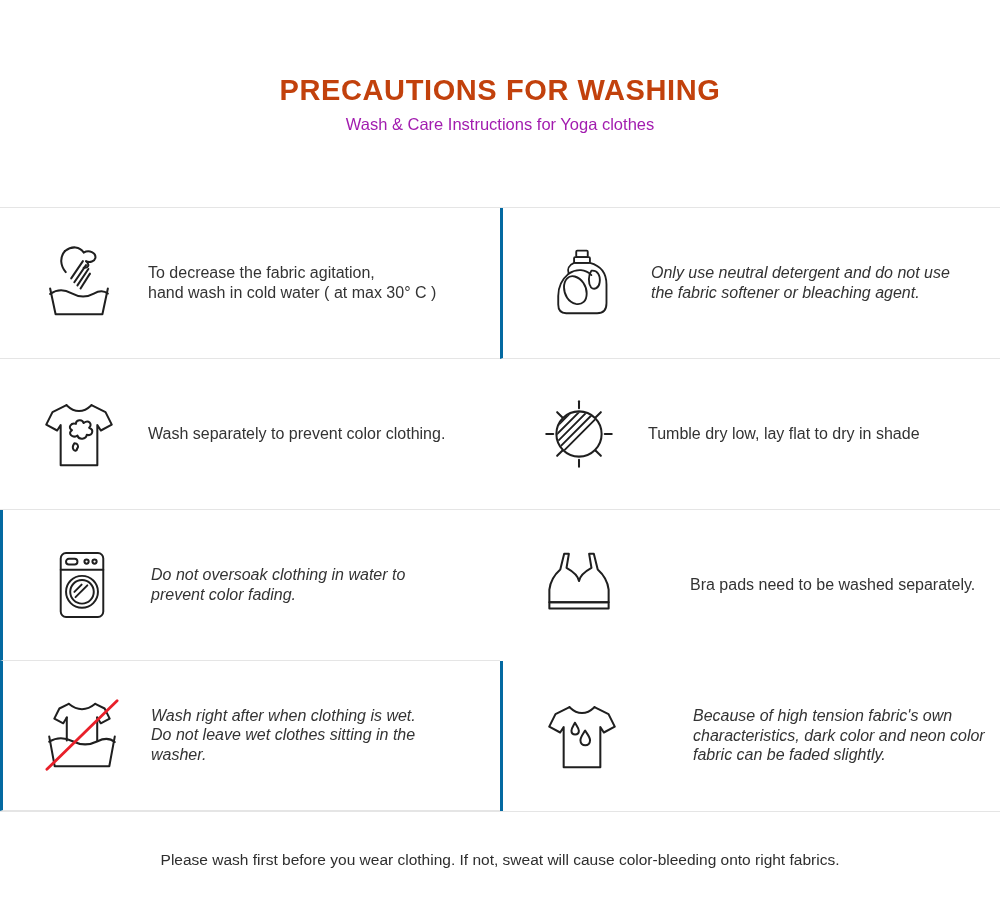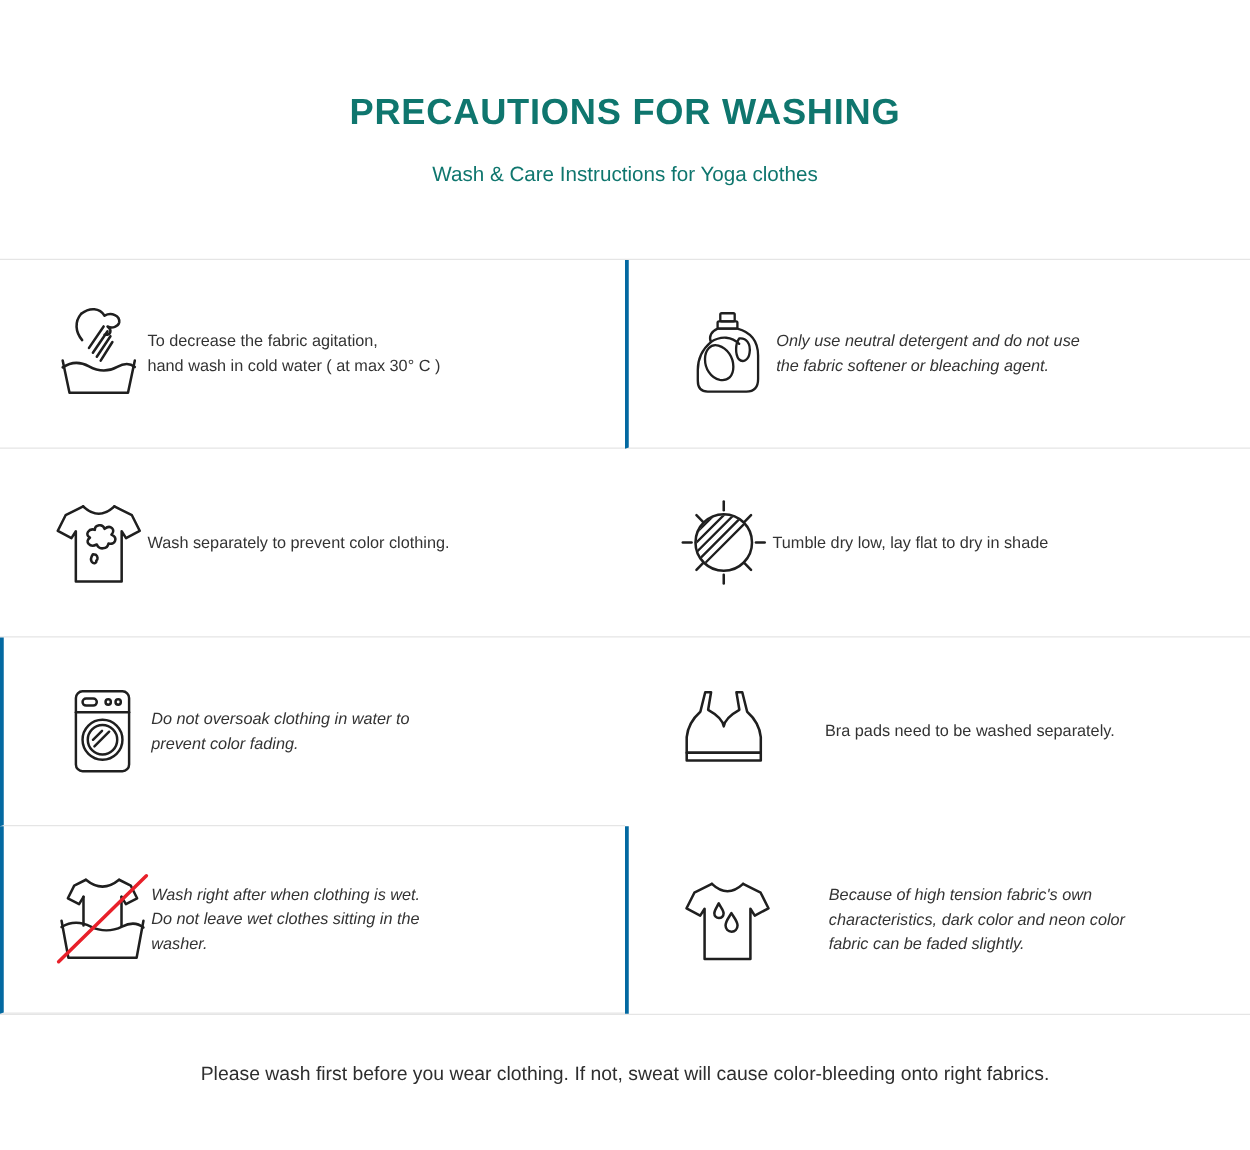--- a/index.html
+++ b/index.html
@@ -1,31 +1,31 @@
 <!DOCTYPE html>
 <html><head>
 <meta charset="utf-8">
 <style>
   html, body { margin: 0; padding: 0; background: #ffffff; width: 1000px; height: 920px; overflow: hidden; }
   body { font-family: "Liberation Sans", "DejaVu Sans", sans-serif; color: #333; }
 
   .header { height: 207px; box-sizing: border-box; padding-top: 72px; text-align: center; }
-  .title { font-size: 29px; font-weight: 700; letter-spacing: 0.6px; color: #0f766e; line-height: 36px; }
-  .subtitle { margin-top: 20px; font-size: 16.5px; color: #0f766e; line-height: 24px; }
+  .title { font-size: 29px; font-weight: 700; letter-spacing: 0.6px; color: #c2410c; line-height: 36px; }
+  .subtitle { margin-top: 4px; font-size: 16.5px; color: #a21caf; line-height: 24px; }
 
   .grid { display: grid; grid-template-columns: 500px 500px; grid-template-rows: 150.5px 151px 151px 150px;
           border-top: 1px solid #e5e5e5; border-bottom: 1px solid #e5e5e5; box-sizing: content-box; }
   .cell { display: flex; align-items: center; box-sizing: border-box; padding-left: 40px; }
   .cell.left { border-bottom: 1px solid #e5e5e5; }
   .cell.right { border-bottom: 1px solid #e5e5e5; border-left: 3px solid #0369a1; font-style: italic; }
   .cell.last { border-bottom: none; gap: 42px; }
 
   .iconbox { width: 78px; height: 96px; flex: 0 0 78px; display: flex; align-items: center; justify-content: center; }
   .iconbox svg { display: block; }
-  .itemtext { font-size: 13px; line-height: 19.5px; color: #333; white-space: pre-line; max-width: 360px; }
+  .itemtext { margin-left: 30px; font-size: 16px; line-height: 19.5px; color: #333; white-space: pre-line; max-width: 360px; }
 
   .footer { height: 110px; box-sizing: border-box; padding-top: 36px; text-align: center; }
   .footer-text { font-size: 15.5px; color: #2e2e2e; line-height: 24px; }
 
   .ic { stroke: #1f1f1f; fill: none; stroke-width: 2.6; stroke-linecap: round; stroke-linejoin: round; }
   .ic-red { stroke: #e8202a; fill: none; stroke-width: 3.6; stroke-linecap: round; }
 </style>
 </head>
 <body>
 

